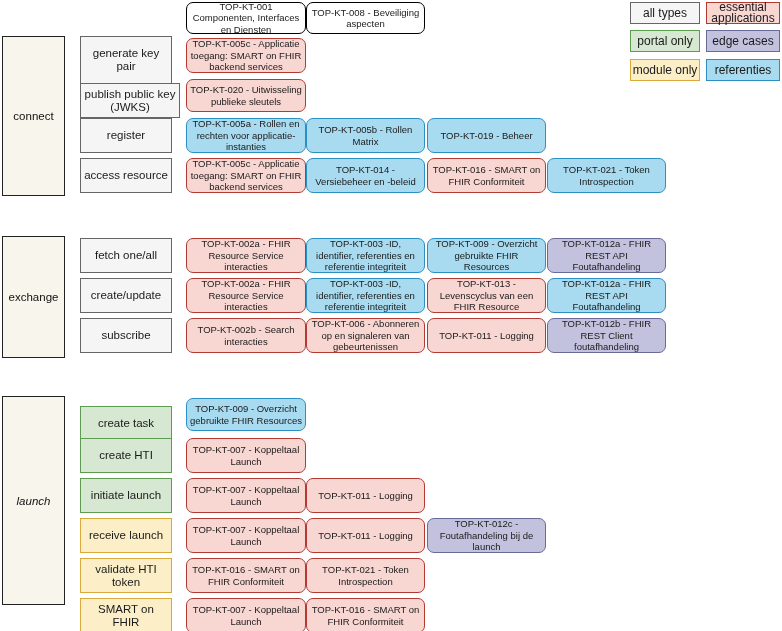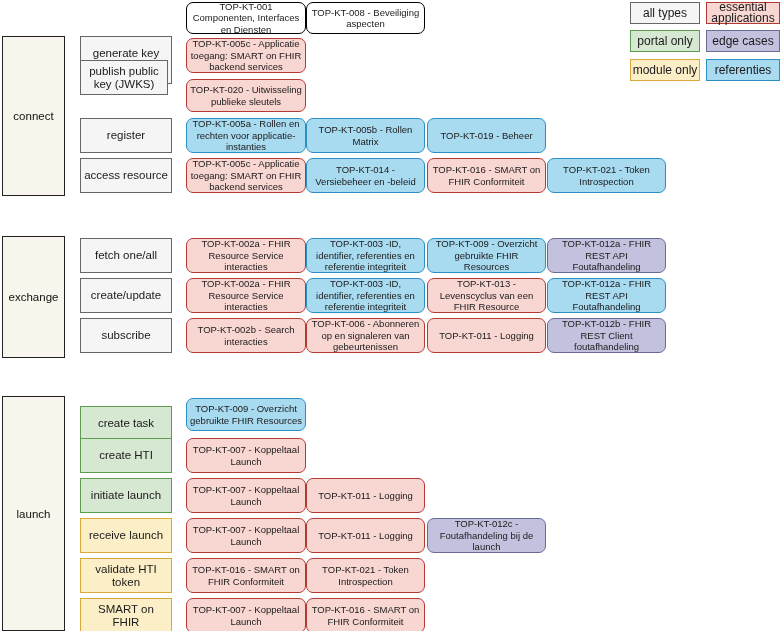--- a/index.html
+++ b/index.html
@@ -100,21 +100,21 @@
     <div class="legend-item sharp t-grey" style="left: 630px; top: 2px; width: 70px; height: 22px;">all types</div>
     <div class="legend-item sharp t-red" style="left: 706px; top: 2px; width: 74px; height: 22px;">essential applications</div>
     <div class="legend-item sharp t-green" style="left: 630px; top: 30px; width: 70px; height: 22px;">portal only</div>
     <div class="legend-item sharp t-purple" style="left: 706px; top: 30px; width: 74px; height: 22px; text-align: center;">edge cases</div>
     <div class="legend-item sharp t-yellow" style="left: 630px; top: 59px; width: 70px; height: 22px;">module only</div>
     <div class="legend-item sharp t-blue" style="left: 706px; top: 59px; width: 74px; height: 22px;">referenties</div>
     <div class="node rounded t-white" style="left: 186px; top: 2px; width: 120px; height: 32px;">TOP-KT-001 Componenten, Interfaces en Diensten</div>
     <div class="node rounded t-white" style="left: 306px; top: 2px; width: 119px; height: 32px;">TOP-KT-008 - Beveiliging aspecten</div>
     <div class="group-box" style="left: 2px; top: 36px; width: 63px; height: 160px;">connect</div>
     <div class="node sharp t-grey step-box" style="left: 80px; top: 36px; width: 92px; height: 48px;">generate key pair</div>
-    <div class="node sharp t-grey step-box" style="left: 80px; top: 60px; width: 88px; height: 35px;">publish public key (JWKS)</div>
+    <div class="node sharp t-grey step-box" style="left: 80px; top: 83px; width: 100px; height: 35px;">publish public key (JWKS)</div>
     <div class="node sharp t-grey step-box" style="left: 80px; top: 118px; width: 92px; height: 35px;">register</div>
     <div class="node sharp t-grey step-box" style="left: 80px; top: 158px; width: 92px; height: 35px;">access resource</div>
     <div class="node rounded t-red" style="left: 186px; top: 38px; width: 120px; height: 35px;">TOP-KT-005c - Applicatie toegang: SMART on FHIR backend services</div>
     <div class="node rounded t-red" style="left: 186px; top: 79px; width: 120px; height: 33px;">TOP-KT-020 - Uitwisseling publieke sleutels</div>
     <div class="node rounded t-blue" style="left: 186px; top: 118px; width: 120px; height: 35px;">TOP-KT-005a - Rollen en rechten voor applicatie-instanties</div>
     <div class="node rounded t-blue" style="left: 306px; top: 118px; width: 119px; height: 35px;">TOP-KT-005b - Rollen Matrix</div>
     <div class="node rounded t-blue" style="left: 427px; top: 118px; width: 119px; height: 35px;">TOP-KT-019 - Beheer</div>
     <div class="node rounded t-red" style="left: 186px; top: 158px; width: 120px; height: 35px;">TOP-KT-005c - Applicatie toegang: SMART on FHIR backend services</div>
     <div class="node rounded t-blue" style="left: 306px; top: 158px; width: 119px; height: 35px;">TOP-KT-014 - Versiebeheer en -beleid</div>
     <div class="node rounded t-red" style="left: 427px; top: 158px; width: 119px; height: 35px;">TOP-KT-016 - SMART on FHIR Conformiteit</div>
@@ -128,21 +128,21 @@
     <div class="node rounded t-blue" style="left: 427px; top: 238px; width: 119px; height: 35px;">TOP-KT-009 - Overzicht gebruikte FHIR Resources</div>
     <div class="node rounded t-purple" style="left: 547px; top: 238px; width: 119px; height: 35px;">TOP-KT-012a - FHIR REST API Foutafhandeling</div>
     <div class="node rounded t-red" style="left: 186px; top: 278px; width: 120px; height: 35px;">TOP-KT-002a - FHIR Resource Service interacties</div>
     <div class="node rounded t-blue" style="left: 306px; top: 278px; width: 119px; height: 35px;">TOP-KT-003 -ID, identifier, referenties en referentie integriteit</div>
     <div class="node rounded t-red" style="left: 427px; top: 278px; width: 119px; height: 35px;">TOP-KT-013 - Levenscyclus van een FHIR Resource</div>
     <div class="node rounded t-blue" style="left: 547px; top: 278px; width: 119px; height: 35px;">TOP-KT-012a - FHIR REST API Foutafhandeling</div>
     <div class="node rounded t-red" style="left: 186px; top: 318px; width: 120px; height: 35px;">TOP-KT-002b - Search interacties</div>
     <div class="node rounded t-red" style="left: 306px; top: 318px; width: 119px; height: 35px;">TOP-KT-006 - Abonneren op en signaleren van gebeurtenissen</div>
     <div class="node rounded t-red" style="left: 427px; top: 318px; width: 119px; height: 35px;">TOP-KT-011 - Logging</div>
     <div class="node rounded t-purple" style="left: 547px; top: 318px; width: 119px; height: 35px;">TOP-KT-012b - FHIR REST Client foutafhandeling</div>
-    <div class="group-box" style="left: 2px; top: 396px; width: 63px; height: 235px;">launch</div>
+    <div class="group-box" style="left: 2px; top: 396px; width: 63px; height: 209px; font-style: italic;">launch</div>
     <div class="node sharp t-green step-box" style="left: 80px; top: 398px; width: 92px; height: 35px; margin-top: 8px;">create task</div>
     <div class="node sharp t-green step-box" style="left: 80px; top: 438px; width: 92px; height: 35px;">create HTI</div>
     <div class="node sharp t-green step-box" style="left: 80px; top: 478px; width: 92px; height: 35px;">initiate launch</div>
     <div class="node sharp t-yellow step-box" style="left: 80px; top: 518px; width: 92px; height: 35px;">receive launch</div>
     <div class="node sharp t-yellow step-box" style="left: 80px; top: 558px; width: 92px; height: 35px;">validate HTI token</div>
     <div class="node sharp t-yellow step-box" style="left: 80px; top: 598px; width: 92px; height: 35px;">SMART on FHIR</div>
     <div class="node rounded t-blue" style="left: 186px; top: 398px; width: 120px; height: 33px;">TOP-KT-009 - Overzicht gebruikte FHIR Resources</div>
     <div class="node rounded t-red" style="left: 186px; top: 438px; width: 120px; height: 35px;">TOP-KT-007 - Koppeltaal Launch</div>
     <div class="node rounded t-red" style="left: 186px; top: 478px; width: 120px; height: 35px;">TOP-KT-007 - Koppeltaal Launch</div>
     <div class="node rounded t-red" style="left: 306px; top: 478px; width: 119px; height: 35px;">TOP-KT-011 - Logging</div>

